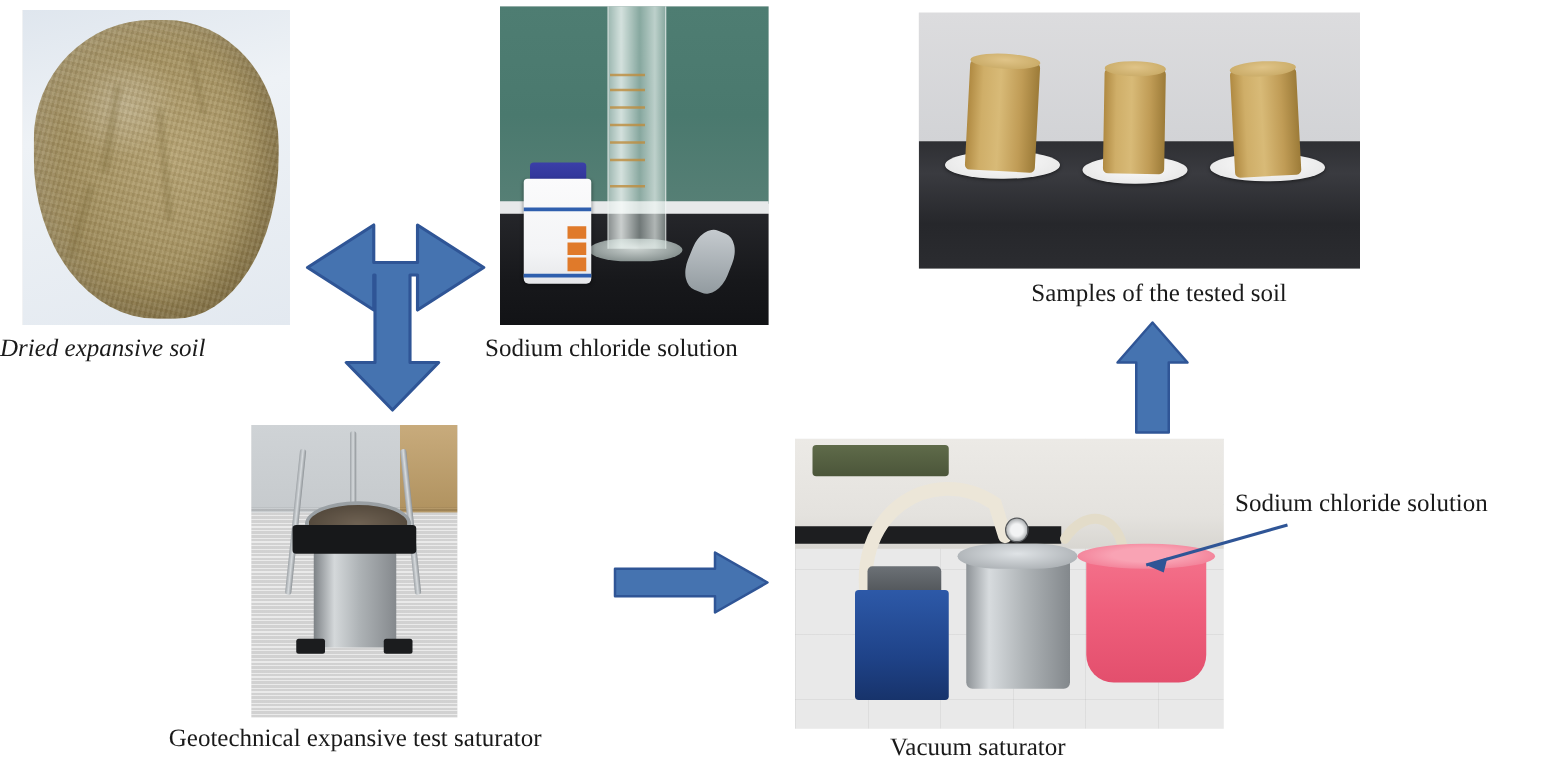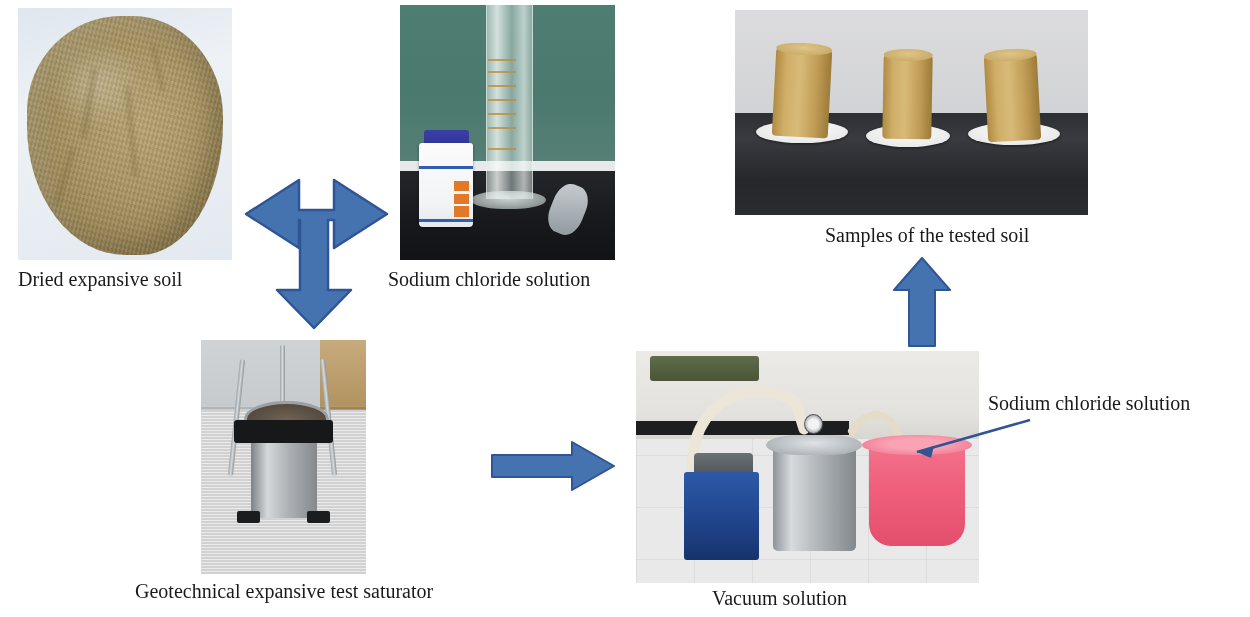--- a/index.html
+++ b/index.html
@@ -247,21 +247,21 @@
   <div class="photo" id="photo-soil" style="left: 18px; top: 8px; width: 214px; height: 252px;">
     <div class="tray"></div>
     <div class="heap">
       <div class="grain"></div>
       <div class="ridge" style="left:30%;top:22%;width:6px;height:70px;transform:rotate(9deg);"></div>
       <div class="ridge" style="left:52%;top:30%;width:5px;height:90px;transform:rotate(-5deg);"></div>
       <div class="ridge" style="left:18%;top:55%;width:5px;height:60px;transform:rotate(16deg);"></div>
       <div class="ridge" style="left:66%;top:12%;width:4px;height:48px;transform:rotate(-12deg);"></div>
     </div>
   </div>
-  <div class="caption" id="cap-soil" style="left: 18px; top: 268px; font-size: 20px; color: rgb(26, 26, 26);">Dried expansive soil</div>
+  <div class="caption" id="cap-soil" style="left: 0; top: 268px; font-size: 20px; color: rgb(26, 26, 26); font-style: italic;">Dried expansive soil</div>
 
   <div class="photo" id="photo-nacl" style="left: 400px; top: 5px; width: 215px; height: 255px;">
     <div class="board"></div>
     <div class="railing"></div>
     <div class="bench"></div>
     <div class="cylinder"></div>
     <div class="cyl-base"></div>
     <div class="tick" style="top:21%"></div>
     <div class="tick" style="top:26%"></div>
     <div class="tick" style="top:31.5%"></div>
@@ -318,21 +318,21 @@
       <path d="M262 86 C 268 100, 268 110, 266 122" fill="none" stroke="#e3dcc9" stroke-width="8" stroke-linecap="round"></path>
     </svg>
     <div class="motor"></div>
     <div class="pump"></div>
     <div class="pot"></div>
     <div class="pot-lid"></div>
     <div class="gauge"></div>
     <div class="bucket"></div>
     <div class="bucket-rim"></div>
   </div>
-  <div class="caption" id="cap-vacuum" style="left: 712px; top: 587px; font-size: 20px; color: rgb(26, 26, 26);">Vacuum  solution</div>
+  <div class="caption" id="cap-vacuum" style="left: 712px; top: 587px; font-size: 20px; color: rgb(26, 26, 26);">Vacuum  saturator</div>
 
   <svg class="arrow-svg" id="arrow-three-way" style="left:244px;top:178px;width:145px;height:152px;" viewBox="0 0 145 152">
     <path d="M 55 2 L 55 32 L 90 32 L 90 2 L 143 36 L 90 70 L 90 42 L 84 42 L 84 112 L 107 112 L 70 150
              L 33 112 L 56 112 L 56 42 L 55 42 L 55 70 L 2 36 Z" fill="#4573b0" stroke="#2f5596" stroke-width="2.5" stroke-linejoin="round"></path>
   </svg>
 
   <svg class="arrow-svg" id="arrow-right" style="left:490px;top:440px;width:126px;height:52px;" viewBox="0 0 126 52">
     <path d="M 2 15 L 82 15 L 82 2 L 124 26 L 82 50 L 82 37 L 2 37 Z" fill="#4573b0" stroke="#2f5596" stroke-width="2" stroke-linejoin="round"></path>
   </svg>
 

